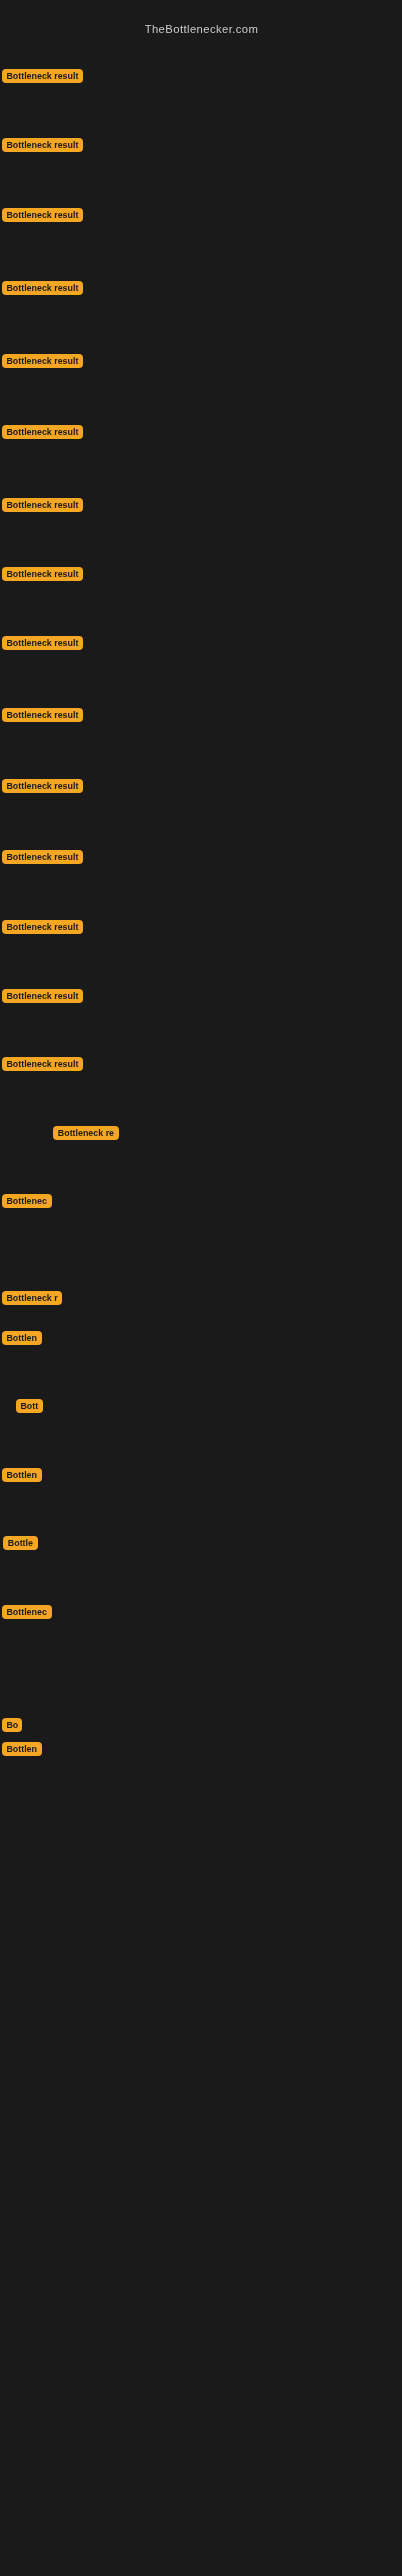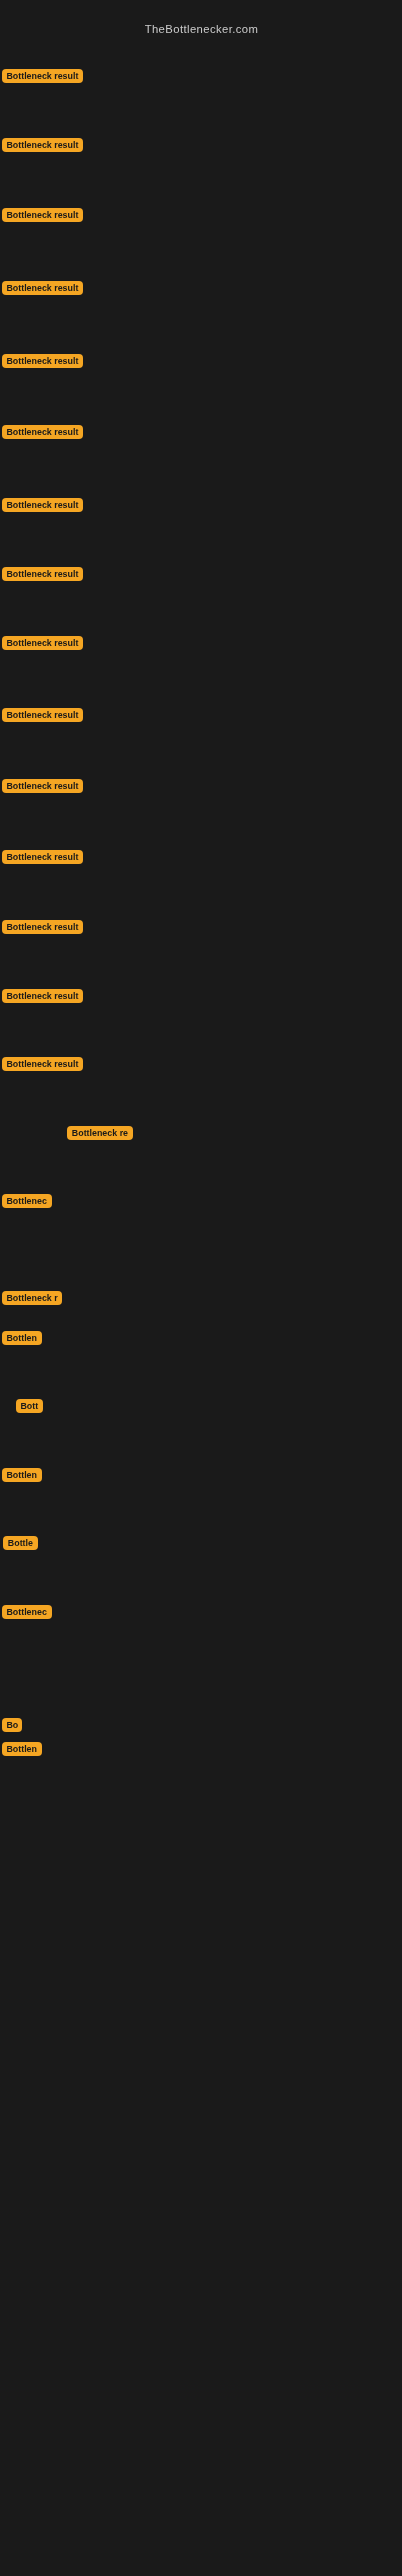--- a/index.html
+++ b/index.html
@@ -57,21 +57,21 @@
     <div style="position: absolute; top: 386px; left: 1.6px;"><span class="bottleneck-badge" style="max-width: 105px;">Bottleneck result</span></div>
     <div style="position: absolute; top: 459px; left: 1.6px;"><span class="bottleneck-badge" style="max-width: 105px;">Bottleneck result</span></div>
     <div style="position: absolute; top: 528px; left: 1.6px;"><span class="bottleneck-badge" style="max-width: 105px;">Bottleneck result</span></div>
     <div style="position: absolute; top: 597px; left: 1.6px;"><span class="bottleneck-badge" style="max-width: 105px;">Bottleneck result</span></div>
     <div style="position: absolute; top: 669px; left: 1.6px;"><span class="bottleneck-badge" style="max-width: 105px;">Bottleneck result</span></div>
     <div style="position: absolute; top: 740px; left: 1.6px;"><span class="bottleneck-badge" style="max-width: 105px;">Bottleneck result</span></div>
     <div style="position: absolute; top: 811px; left: 1.6px;"><span class="bottleneck-badge" style="max-width: 105px;">Bottleneck result</span></div>
     <div style="position: absolute; top: 881px; left: 1.6px;"><span class="bottleneck-badge" style="max-width: 105px;">Bottleneck result</span></div>
     <div style="position: absolute; top: 950px; left: 1.6px;"><span class="bottleneck-badge" style="max-width: 97px;">Bottleneck result</span></div>
     <div style="position: absolute; top: 1018px; left: 1.6px;"><span class="bottleneck-badge" style="max-width: 97px;">Bottleneck result</span></div>
-    <div style="position: absolute; top: 1087px; left: 19px; padding-left: 48px;"><span class="bottleneck-badge" style="max-width: 81px;">Bottleneck re</span></div>
+    <div style="position: absolute; top: 1087px; left: 5px; padding-left: 48px;"><span class="bottleneck-badge" style="max-width: 81px;">Bottleneck re</span></div>
     <div style="position: absolute; top: 1155px; left: 1.6px;"><span class="bottleneck-badge" style="max-width: 60px;">Bottlenec</span></div>
     <div style="position: absolute; top: 1224px; left: 1.6px; margin-top: 28px;"><span class="bottleneck-badge" style="max-width: 68px;">Bottleneck r</span></div>
     <div style="position: absolute; top: 1292px; left: 1.6px;"><span class="bottleneck-badge" style="max-width: 52px;">Bottlen</span></div>
     <div style="position: absolute; top: 1360px; left: 1.6px; margin-left: 14px;"><span class="bottleneck-badge" style="max-width: 32px;">Bott</span></div>
     <div style="position: absolute; top: 1429px; left: 1.6px;"><span class="bottleneck-badge" style="max-width: 52px;">Bottlen</span></div>
     <div style="position: absolute; top: 1497px; left: 3px;"><span class="bottleneck-badge" style="max-width: 44px;">Bottle</span></div>
     <div style="position: absolute; top: 1566px; left: 1.6px;"><span class="bottleneck-badge" style="max-width: 60px;">Bottlenec</span></div>
     <div style="position: absolute; top: 1679px; left: 1.6px;"><span class="bottleneck-badge" style="max-width: 20px;">Bo</span></div>
     <div style="position: absolute; top: 1703px; left: 1.6px;"><span class="bottleneck-badge" style="max-width: 52px;">Bottlen</span></div>
   </div>

